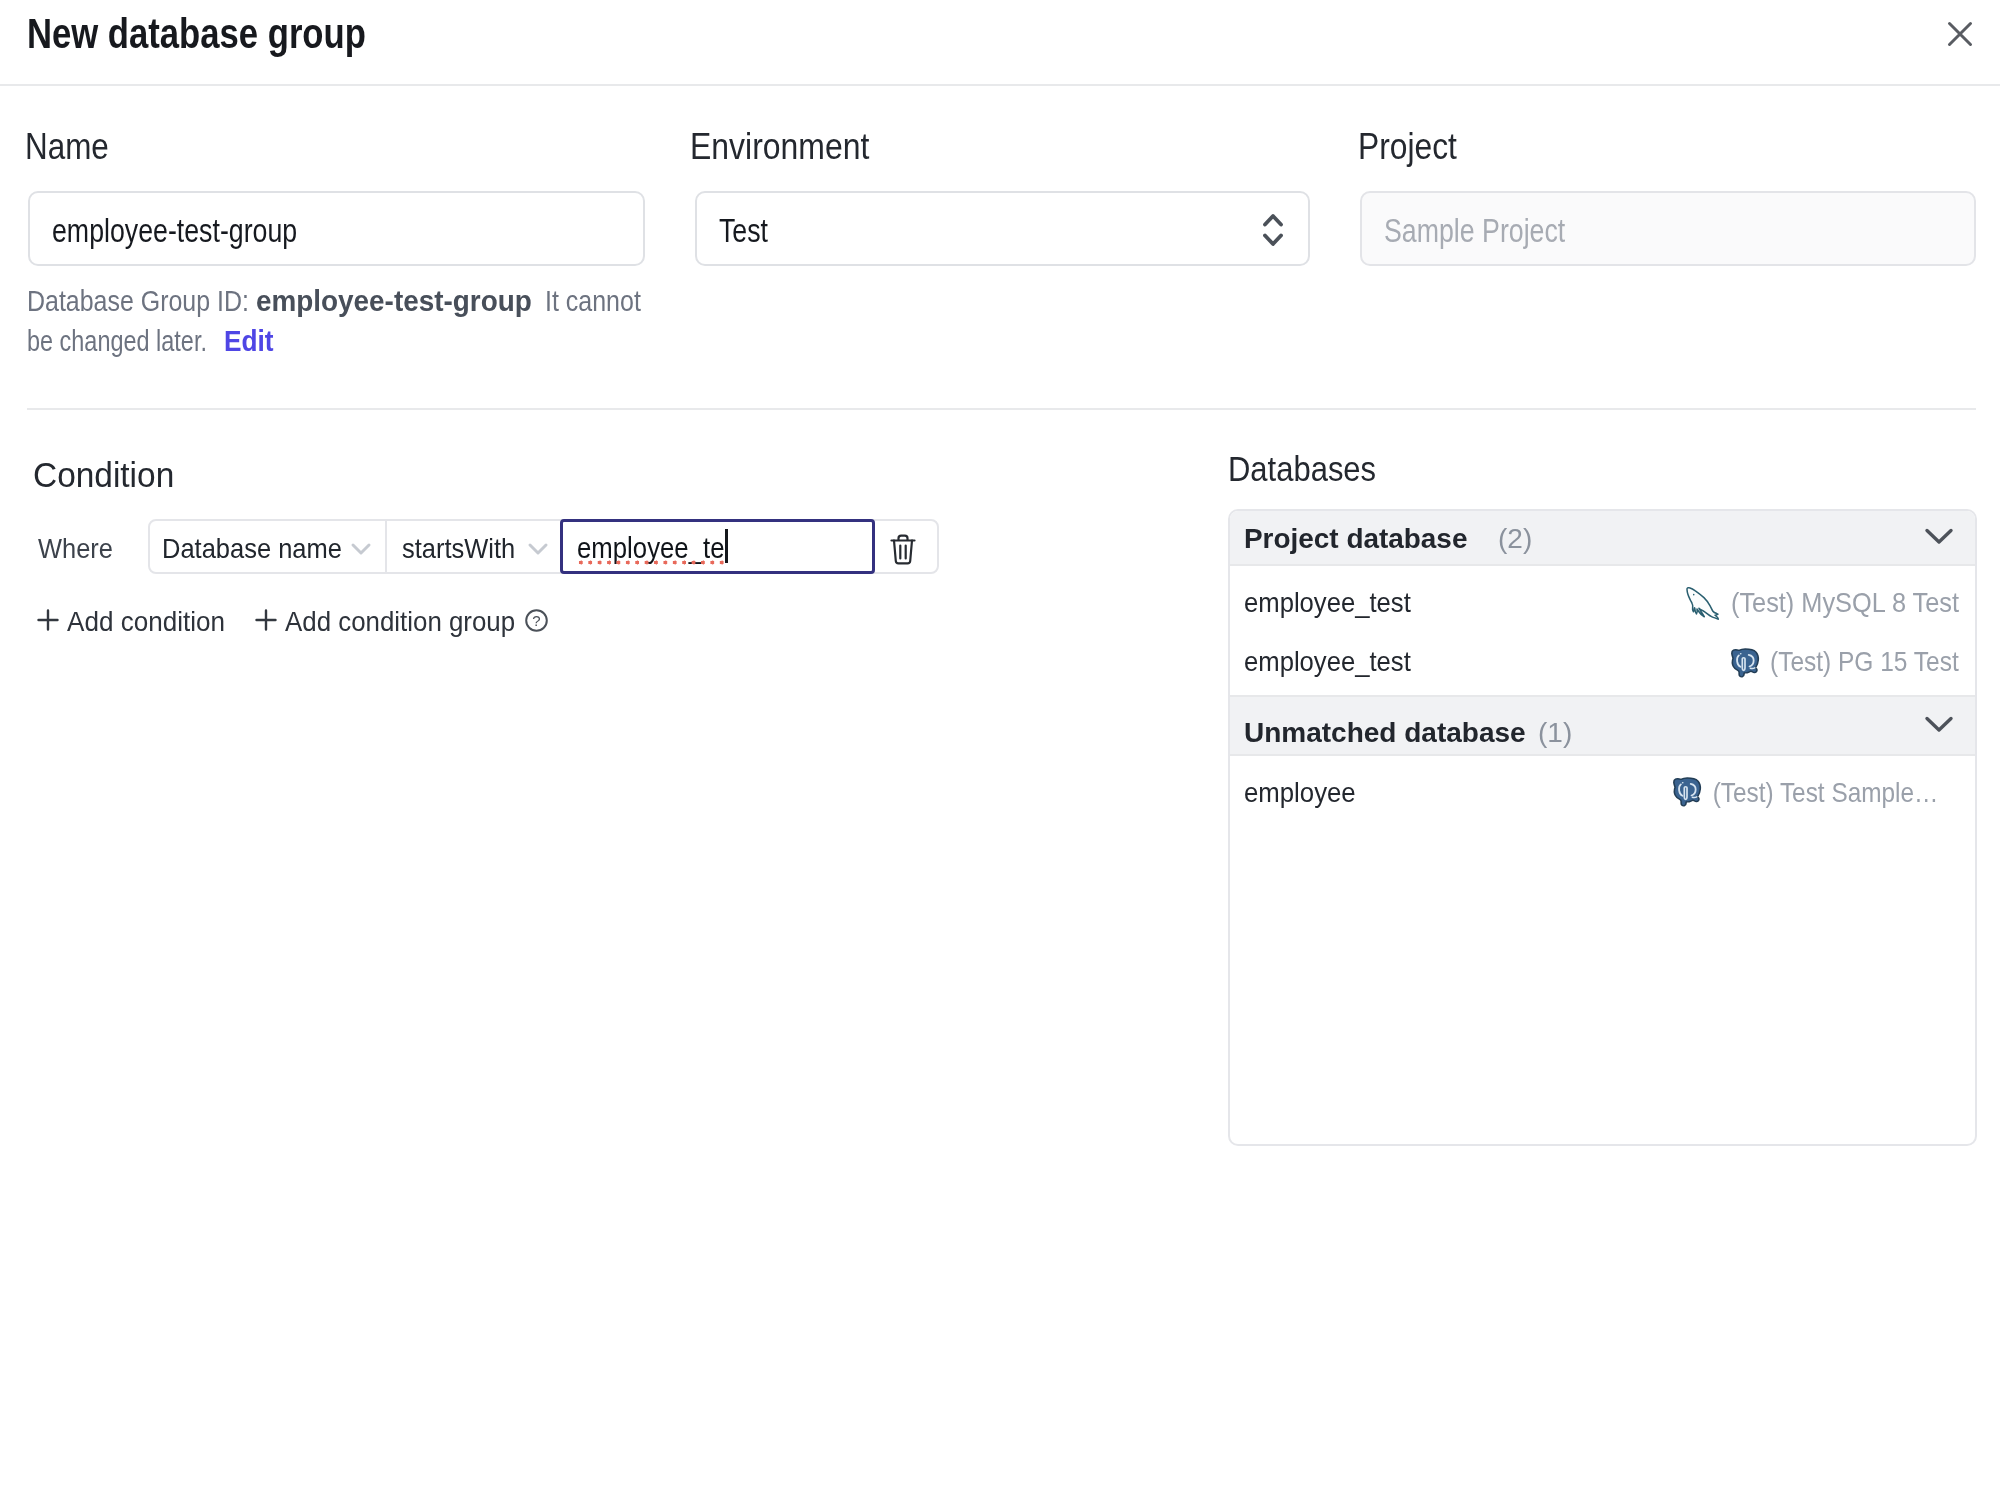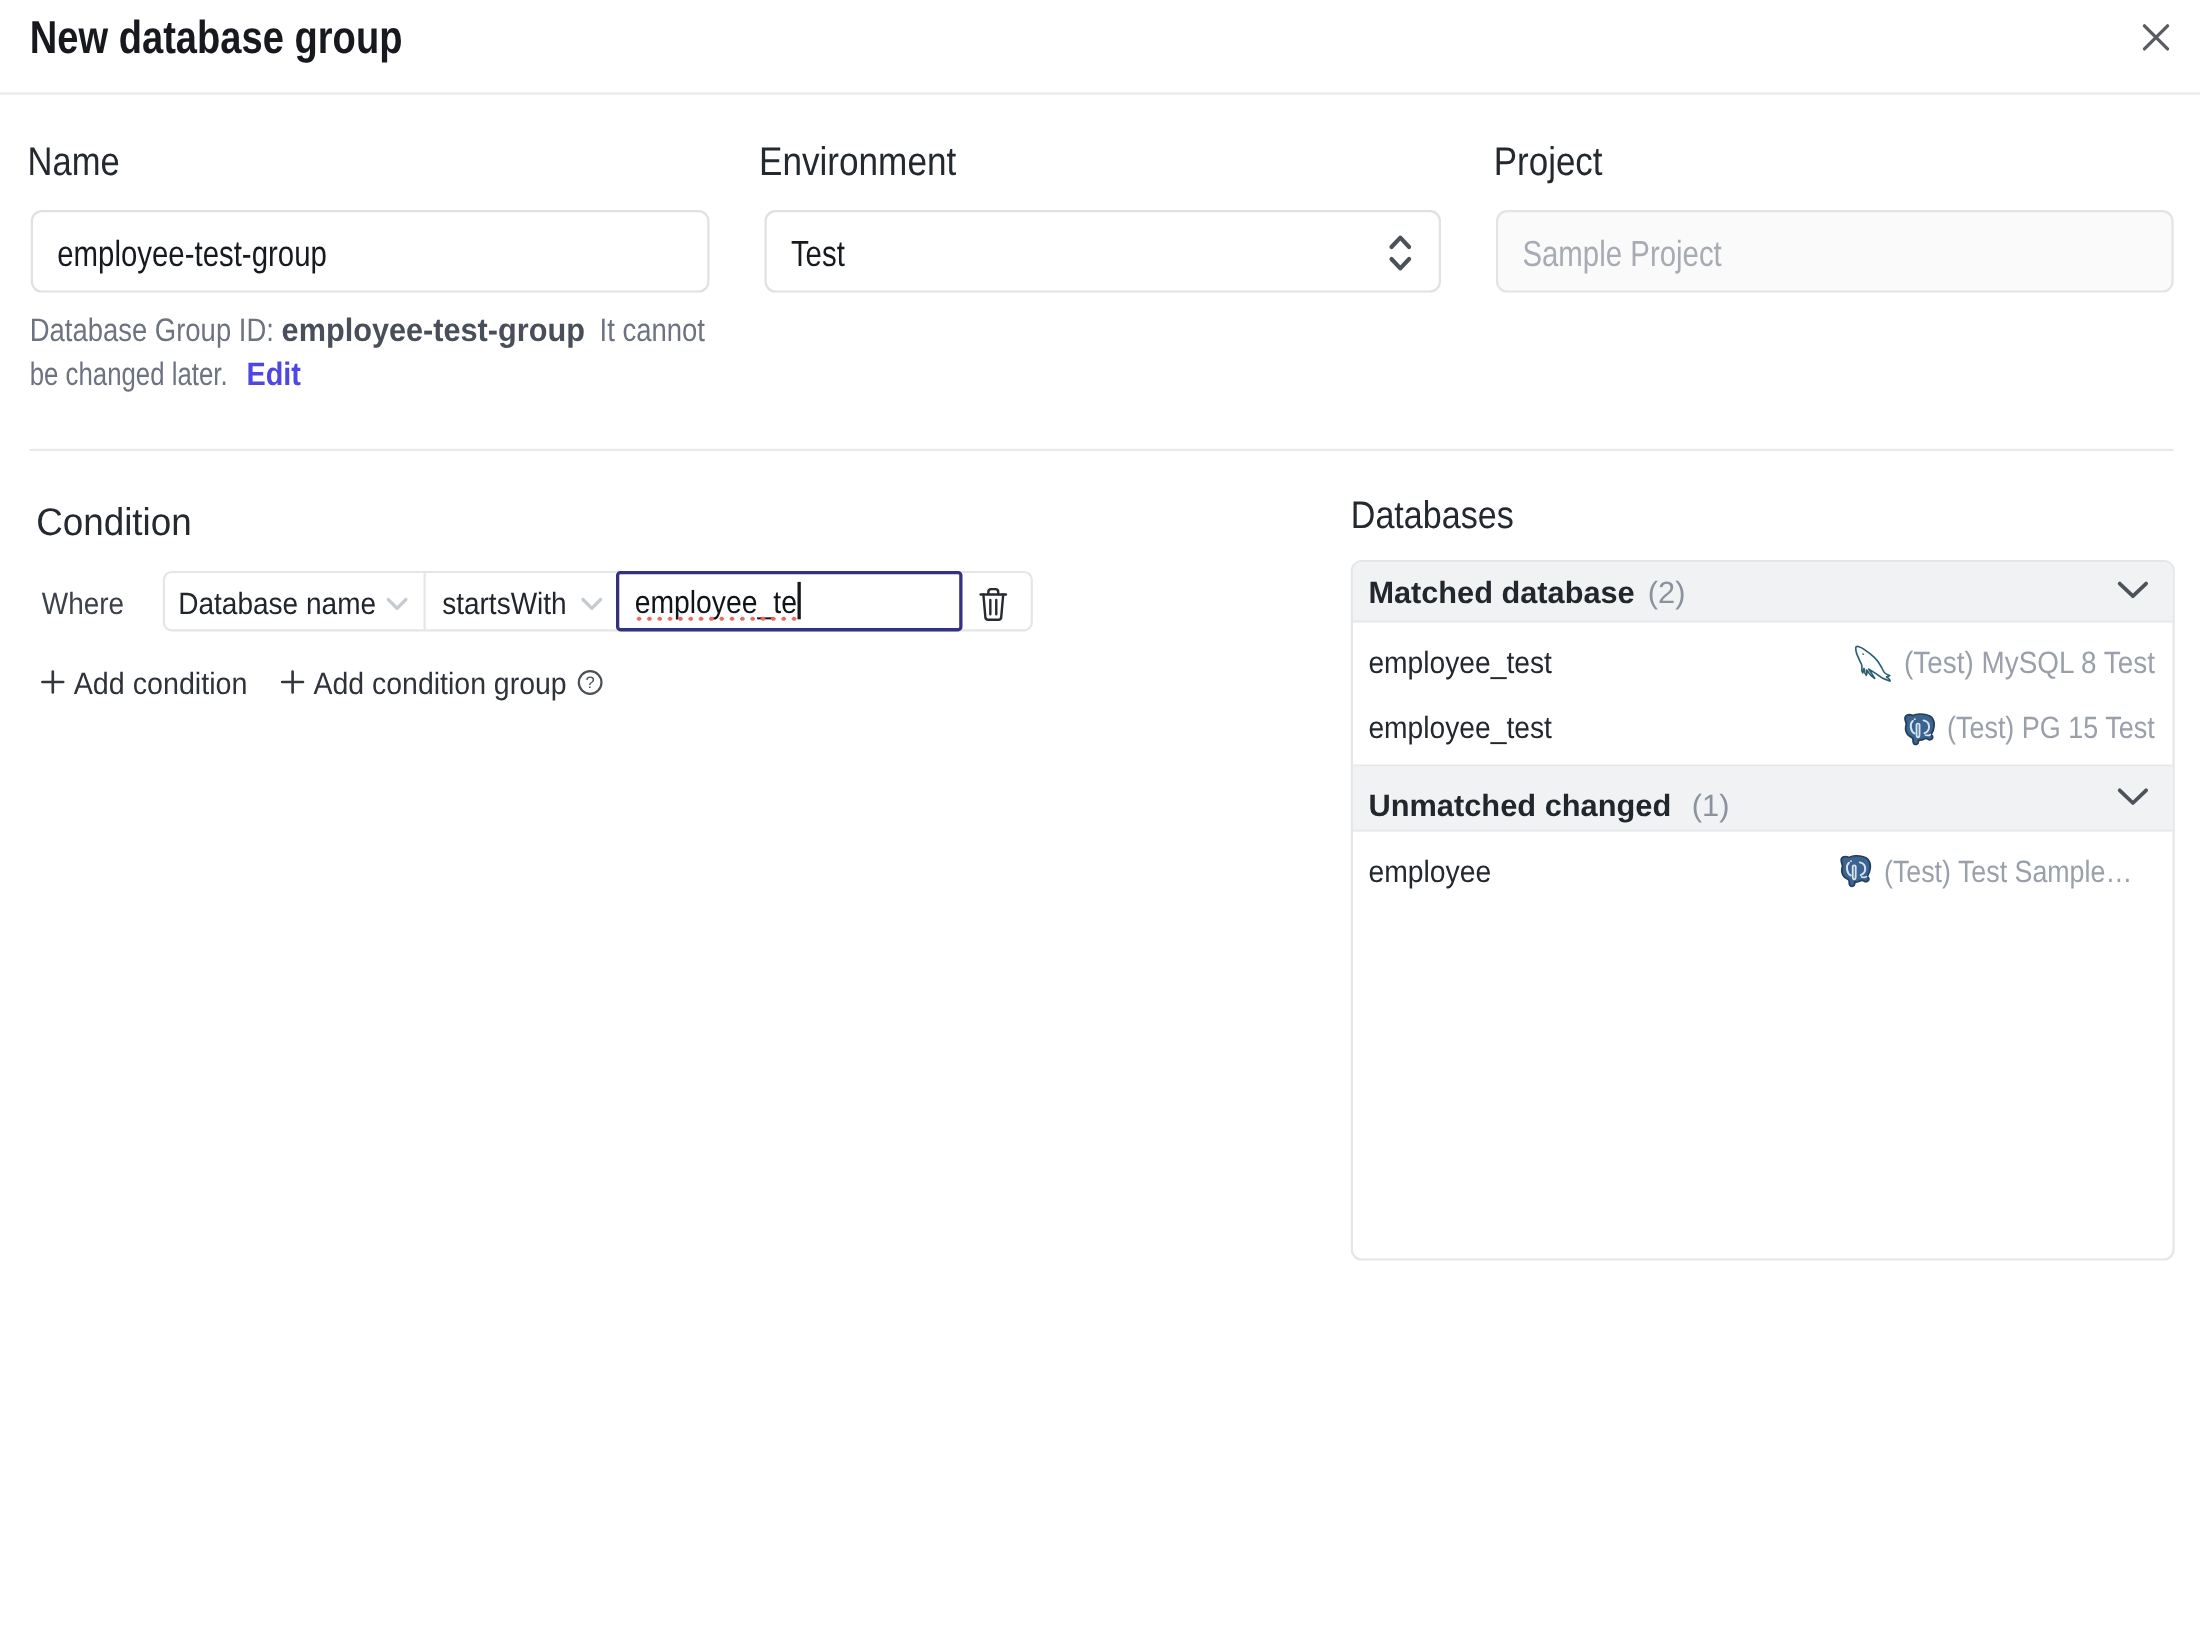--- a/index.html
+++ b/index.html
@@ -88,21 +88,21 @@
 
   <div class="t" style="left:1228px;top:450.5px;font-size:35px;color:#24282f;transform:scaleX(0.885);">Databases</div>
 
   <div class="abs" style="left:1228px;top:509px;width:749px;height:637px;border:2px solid #e5e6ea;border-radius:10px;background:#fff;"></div>
   <div class="abs" style="left:1230px;top:511px;width:745px;height:53px;background:#f1f2f4;border-radius:8px 8px 0 0;"></div>
   <div class="abs" style="left:1230px;top:564px;width:745px;height:2px;background:#e7e8ea;"></div>
   <div class="abs" style="left:1230px;top:695px;width:745px;height:2px;background:#e7e8ea;"></div>
   <div class="abs" style="left:1230px;top:697px;width:745px;height:57px;background:#f1f2f4;"></div>
   <div class="abs" style="left:1230px;top:754px;width:745px;height:2px;background:#e7e8ea;"></div>
 
-  <div class="t" style="left:1244px;top:525px;font-size:28px;font-weight:700;color:#22262d;transform:scaleX(0.997);">Matched database</div>
+  <div class="t" style="left:1244px;top:525px;font-size:28px;font-weight:700;color:#22262d;transform:scaleX(0.997);">Project database</div>
   <div class="t" style="left:1498px;top:525px;font-size:28px;color:#8b929d;">(2)</div>
   <svg class="abs" style="left:1924px;top:527px;" width="30" height="19" viewBox="0 0 30 19" fill="none">
     <path d="M3 3.5 L15 15 L27 3.5" stroke="#4d525a" stroke-width="3.4" stroke-linecap="round" stroke-linejoin="round"></path>
   </svg>
 
   <div class="t" style="left:1244px;top:589px;font-size:28px;color:#23272e;transform:scaleX(0.916);">employee_test</div>
   <svg class="abs" style="left:1686px;top:586px;" width="37" height="37" viewBox="0 0 33 33" fill="none">
     <path d="M0.9 3.2 C0.7 1.9 1.9 1.2 3.0 1.6 C4.8 2.2 6.5 3.0 8.0 4.1 C10.8 6.0 13.6 8.2 16.0 10.4 C18.2 12.5 20.0 15.0 21.5 17.8 C22.4 19.4 23.1 21.2 24.0 22.5 C24.8 23.7 26.2 24.2 27.4 24.6 L28.5 25.2 C27.7 25.8 26.6 25.8 25.9 26.1 C26.8 26.8 27.8 27.4 28.3 28.3 C28.6 28.8 28.8 29.1 28.8 29.6 C27.9 29.4 27.1 29.0 26.4 28.7 C25.2 28.2 23.9 27.9 22.8 27.3 C20.1 25.9 17.8 23.6 15.1 22.1 C14.0 21.5 12.7 20.9 11.5 19.8 C12.6 21.7 14.8 24.7 16.3 27.4 C14.3 26.4 12.3 24.3 11.0 22.3 C10.6 21.7 10.2 21.0 9.8 20.6 C10.0 22.0 10.3 23.6 9.4 24.9 C8.5 23.8 8.0 22.4 8.0 21.0 C8.0 20.4 7.9 19.8 7.6 19.4 C7.3 20.5 7.4 21.9 6.6 22.9 C5.8 22.0 5.7 20.7 5.9 19.5 C6.1 18.3 6.1 17.1 5.6 16.0 C5.2 14.9 4.6 13.9 4.1 12.9 C3.2 11.0 2.2 9.1 1.6 7.1 C1.2 5.8 1.0 4.5 0.9 3.2 Z" stroke="#2a5f70" stroke-width="1.35" fill="#fcfdfd" stroke-linejoin="round"></path>
     <circle cx="6.9" cy="7.7" r="0.7" fill="#2a5f70"></circle>
   </svg>
@@ -112,21 +112,21 @@
   <svg class="abs" style="left:1727px;top:647px;" width="36" height="32" viewBox="0 0 32 32" preserveAspectRatio="none">
     <path d="M16.2 2 C13.8 2 12 2.6 10.7 3.4 C9.5 2.9 7.3 2.3 5.8 3.1 C4.7 3.7 4.2 4.9 4.3 6.5 C4.4 8 5 9.8 5.4 11.2 C4.6 13.8 4.5 17 5.7 19.5 C6.5 21.2 7.7 22.5 9.3 23.2 C10.2 23.6 10.8 24.4 10.8 25.6 L10.8 27.2 C10.8 28.9 12 30.2 13.5 29.8 C14.6 29.4 15.2 28.4 15.2 27.1 L15.2 25.9 C16.9 26 18.6 25.6 19.9 24.8 C20.8 24.2 22 24.3 22.8 25 C24 26 25.6 25.7 26.3 24.4 C26.9 23.2 26.4 21.7 25.3 20.9 C26.6 18.7 27.6 15.7 27.8 12.9 C28 10 27.4 7.2 25.8 5.1 C23.8 2.9 20.8 2 16.2 2 Z" fill="#3a6390" stroke="#223d55" stroke-width="1.4" stroke-linejoin="round"></path>
     <path d="M10.6 8.3 C9.3 9.6 8.7 11.8 9 14.3 C9.3 16.8 10.4 18.9 12 19.9" stroke="#d6e4f0" stroke-width="1.6" fill="none" stroke-linecap="round"></path>
     <path d="M19.3 7.9 C21.9 8.5 23.7 10.8 23.7 13.6 C23.7 16.3 22.2 18.7 20 19.5" stroke="#d6e4f0" stroke-width="1.6" fill="none" stroke-linecap="round"></path>
     <path d="M13.6 11.7 C13.6 11.1 14.2 10.7 14.8 10.7 C15.5 10.7 16 11.1 16 11.7 L16 20.6 C16 22.2 15.5 23.4 14.8 23.4 C14.2 23.4 13.6 22.2 13.6 20.6 Z" fill="none" stroke="#d6e4f0" stroke-width="1.5"></path>
     <circle cx="12.2" cy="6.8" r="0.8" fill="#d6e4f0"></circle>
     <path d="M20.8 21.2 C22.1 21.7 23.6 21.6 24.7 20.9" stroke="#d6e4f0" stroke-width="1.5" fill="none" stroke-linecap="round"></path>
   </svg>
   <div class="tr" style="right:41px;top:648px;font-size:28px;color:#9aa0aa;transform:scaleX(0.875);">(Test) PG 15 Test</div>
 
-  <div class="t" style="left:1244px;top:719px;font-size:28px;font-weight:700;color:#22262d;">Unmatched changed</div>
+  <div class="t" style="left:1244px;top:719px;font-size:28px;font-weight:700;color:#22262d;">Unmatched database</div>
   <div class="t" style="left:1538px;top:719px;font-size:28px;color:#8b929d;">(1)</div>
   <svg class="abs" style="left:1924px;top:715px;" width="30" height="19" viewBox="0 0 30 19" fill="none">
     <path d="M3 3.5 L15 15 L27 3.5" stroke="#4d525a" stroke-width="3.4" stroke-linecap="round" stroke-linejoin="round"></path>
   </svg>
 
   <div class="t" style="left:1244px;top:779px;font-size:28px;color:#23272e;transform:scaleX(0.92);">employee</div>
   <svg class="abs" style="left:1669px;top:776px;" width="36" height="32" viewBox="0 0 32 32" preserveAspectRatio="none">
     <path d="M16.2 2 C13.8 2 12 2.6 10.7 3.4 C9.5 2.9 7.3 2.3 5.8 3.1 C4.7 3.7 4.2 4.9 4.3 6.5 C4.4 8 5 9.8 5.4 11.2 C4.6 13.8 4.5 17 5.7 19.5 C6.5 21.2 7.7 22.5 9.3 23.2 C10.2 23.6 10.8 24.4 10.8 25.6 L10.8 27.2 C10.8 28.9 12 30.2 13.5 29.8 C14.6 29.4 15.2 28.4 15.2 27.1 L15.2 25.9 C16.9 26 18.6 25.6 19.9 24.8 C20.8 24.2 22 24.3 22.8 25 C24 26 25.6 25.7 26.3 24.4 C26.9 23.2 26.4 21.7 25.3 20.9 C26.6 18.7 27.6 15.7 27.8 12.9 C28 10 27.4 7.2 25.8 5.1 C23.8 2.9 20.8 2 16.2 2 Z" fill="#3a6390" stroke="#223d55" stroke-width="1.4" stroke-linejoin="round"></path>
     <path d="M10.6 8.3 C9.3 9.6 8.7 11.8 9 14.3 C9.3 16.8 10.4 18.9 12 19.9" stroke="#d6e4f0" stroke-width="1.6" fill="none" stroke-linecap="round"></path>
     <path d="M19.3 7.9 C21.9 8.5 23.7 10.8 23.7 13.6 C23.7 16.3 22.2 18.7 20 19.5" stroke="#d6e4f0" stroke-width="1.6" fill="none" stroke-linecap="round"></path>

